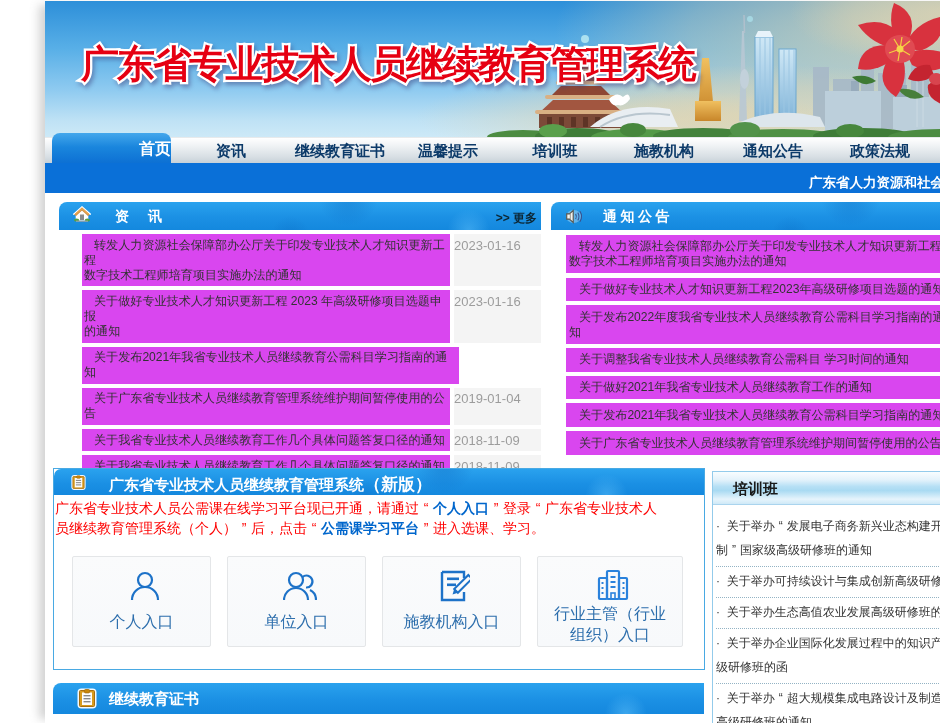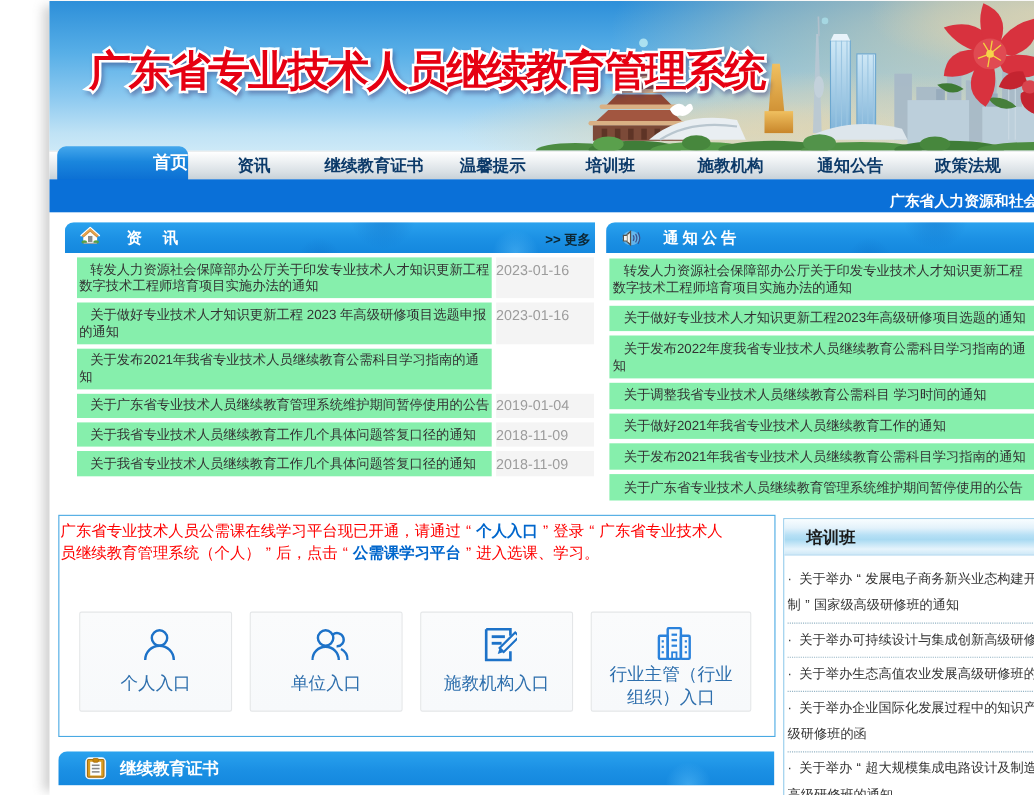--- a/index.html
+++ b/index.html
@@ -29,21 +29,21 @@
 
 .panelL{position:absolute;left:14px;top:201px;width:482px;}
 .panelR{position:absolute;left:506px;top:201px;width:499px;}
 .hicon{position:absolute;left:14px;top:4px;}
 .htxt{position:absolute;left:56px;top:6px;color:#fff;font-size:14px;font-weight:bold;letter-spacing:19px;}
 .htxt2{position:absolute;left:52px;top:6px;color:#fff;font-size:14px;font-weight:bold;letter-spacing:3.5px;}
 .more{position:absolute;right:4px;top:8px;color:#0c2633;font-size:12px;font-weight:bold;}
 .rows{margin-top:4px;}
 .panelL .rows{margin-left:11px;}
 .nrow{display:flex;margin-bottom:3.9px;}
-.nrow .nt{width:377px;background:#86efac;color:#333;font-size:12.1px;line-height:15px;padding:3.7px 0 3.7px 2px;text-indent:10px;box-sizing:border-box;}
+.nrow .nt{width:377px;background:#d946ef;color:#333;font-size:12.1px;line-height:15px;padding:3.7px 0 3.7px 2px;text-indent:10px;box-sizing:border-box;margin-left:12px;}
 .nrow .nd{width:89px;margin-left:4px;background:#f4f4f4;color:#9c9c9c;font-size:13px;line-height:15px;padding:3.7px 0;}
 .panelR .nrow .nt{width:500px;padding:4.3px 0 4.3px 3px;}
 .panelR .rows{margin-top:4.8px;margin-left:3px;}
 .panelR .nrow{margin-bottom:4.15px;}
 
 .panelNew{position:absolute;left:8px;top:467px;width:650px;height:200px;border:1px solid #49a9e3;background:#fff;}
 .panelNew .bhead{height:26px;margin:-0px;border-radius:7px 0 0 0;}
 .panelNew .htitle{position:absolute;left:55px;top:4px;color:#fff;font-size:15px;font-weight:bold;}
 .cicon{position:absolute;left:17px;top:5px;}
 .redp{color:#fe0000;font-size:14px;line-height:20.4px;margin:3px 0 0 1px;white-space:nowrap;}
@@ -314,20 +314,32 @@
       <div class="nrow">
           <div class="nt">关于发布2021年我省专业技术人员继续教育公需科目学习指南的通知</div>
         </div>
       <div class="nrow">
           <div class="nt">关于广东省专业技术人员继续教育管理系统维护期间暂停使用的公告</div>
         </div>
     </div>
   </div>
 
   <div class="panelNew">
+    <div class="bhead">
+      <svg class="cicon" width="15" height="17" viewBox="0 0 20 21">
+        <rect x="0.5" y="0.5" width="19" height="20" rx="4" fill="#ffffff" opacity="0.95"></rect>
+        <rect x="2.5" y="2.5" width="15" height="16" rx="1" fill="#d89b1e" stroke="#a86e10" stroke-width="1"></rect>
+        <rect x="5" y="4.5" width="10" height="12.5" fill="#fdfdfd"></rect>
+        <rect x="6.5" y="7" width="7" height="1.4" fill="#888"></rect>
+        <rect x="6.5" y="10" width="7" height="1.4" fill="#888"></rect>
+        <rect x="6.5" y="13" width="7" height="1.4" fill="#888"></rect>
+        <rect x="7.5" y="1.5" width="5" height="3.4" rx="1" fill="#c8860a" stroke="#a86e10" stroke-width="0.8"></rect>
+      </svg>
+      <div class="htitle">广东省专业技术人员继续教育管理系统<span style="font-size:17px;">（新版）</span></div>
+    </div>
     <div class="redp">广东省专业技术人员公需课在线学习平台现已开通，请通过<span class="q">“</span><b>个人入口</b><span class="q">”</span>登录<span class="q">“</span>广东省专业技术人<br>员继续教育管理系统（个人）<span class="q">”</span>后，点击<span class="q">“</span><b>公需课学习平台</b><span class="q">”</span>进入选课、学习。</div>
     <div class="cards">
       <div class="card c1">
         <svg class="ic" width="32" height="32" viewBox="0 0 32 32">
           <circle cx="16" cy="10" r="7" fill="none" stroke="#1d72c8" stroke-width="2.2"></circle>
           <path d="M3 30 a13 13 0 0 1 26 0" fill="none" stroke="#1d72c8" stroke-width="2.2"></path>
         </svg>
         <div class="lbl">个人入口</div>
       </div>
       <div class="card c2">

